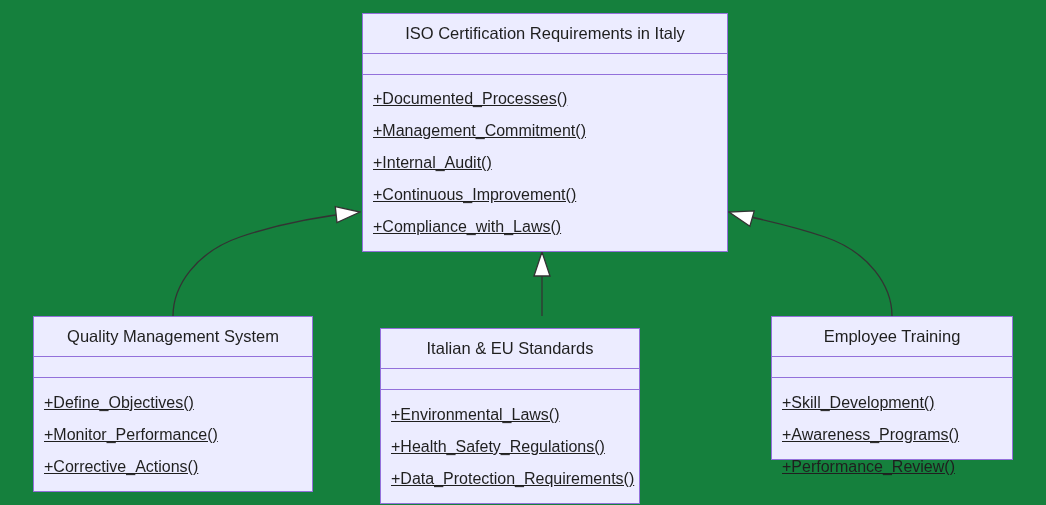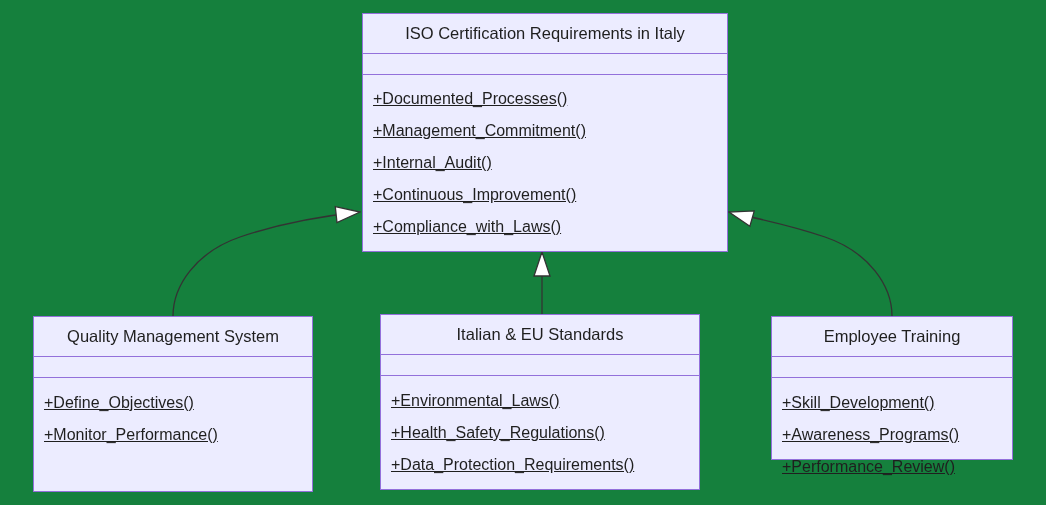--- a/index.html
+++ b/index.html
@@ -49,21 +49,21 @@
     padding: 8px 10px 8px 10px;
   }
   .member {
     line-height: 32px;
     white-space: nowrap;
     text-decoration: underline;
   }
   
   #box-iso      { left: 362px; top: 13px;  width: 366px; height: 239px; }
   #box-qms      { left: 33px;  top: 316px; width: 280px; height: 176px; }
-  #box-std      { left: 380px; top: 314px; width: 320px; height: 176px; }
+  #box-std      { left: 380px; top: 328px; width: 260px; height: 176px; }
   #box-training { left: 771px; top: 316px; width: 242px; height: 144px; }
   #box-qms .class-methods,
   #box-std .class-methods,
   #box-training .class-methods { padding-top: 9px; }
 </style>
 </head>
 <body>
 
 <div class="canvas">
 
@@ -89,20 +89,21 @@
         <div class="member">+Compliance_with_Laws()</div>
       </div>
   </div>
 
   <div class="class-box" id="box-qms">
     <div class="class-title">Quality Management System</div>
     <div class="class-attrs"></div>
     <div class="class-methods">
         <div class="member">+Define_Objectives()</div>
         <div class="member">+Monitor_Performance()</div>
+        <div class="member">+Corrective_Actions()</div>
       </div>
   </div>
 
   <div class="class-box" id="box-std">
     <div class="class-title">Italian &amp; EU Standards</div>
     <div class="class-attrs"></div>
     <div class="class-methods">
         <div class="member">+Environmental_Laws()</div>
         <div class="member">+Health_Safety_Regulations()</div>
         <div class="member">+Data_Protection_Requirements()</div>

